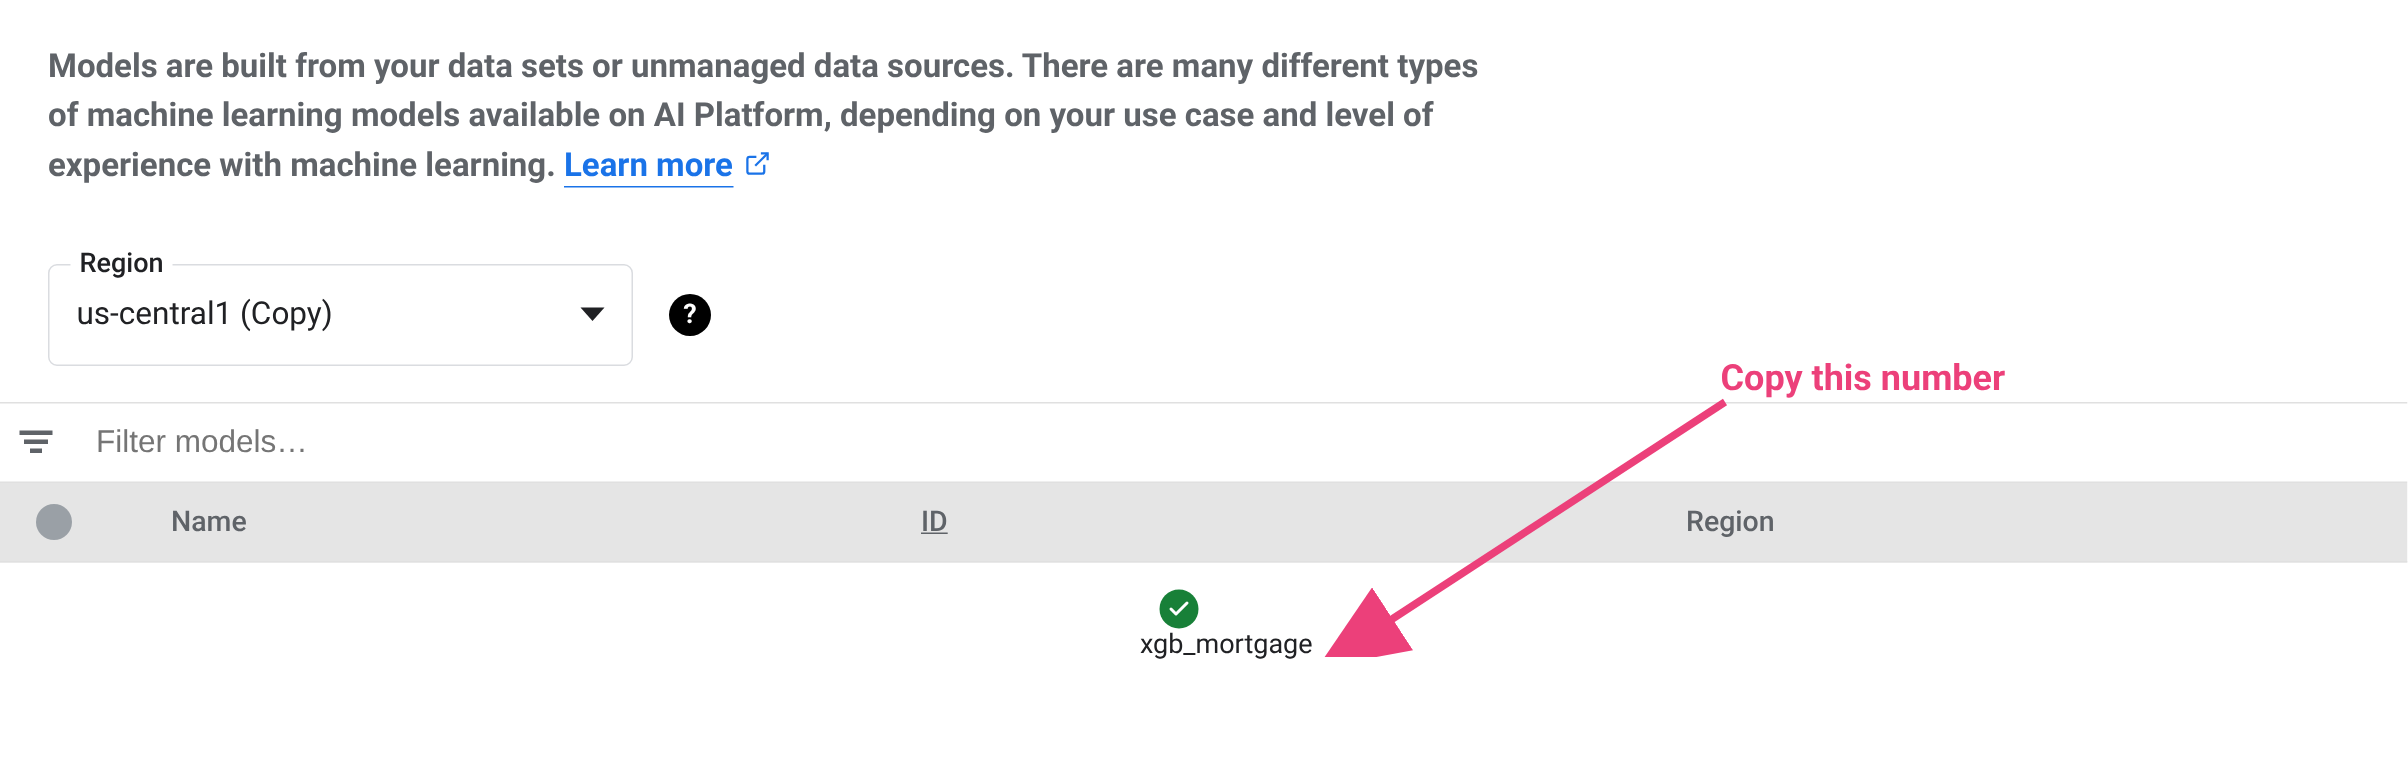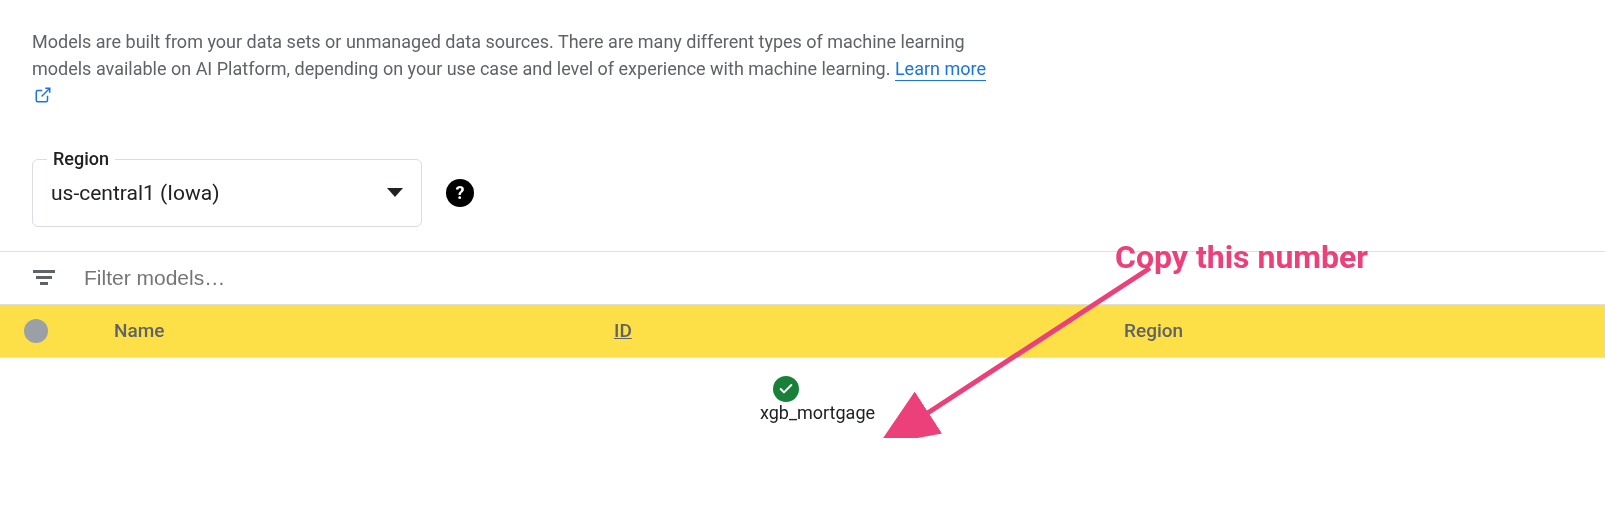--- a/index.html
+++ b/index.html
@@ -14,25 +14,25 @@
       font-size: 14px;
     }
     .container {
       width: 1605px;
       position: relative;
     }
     .intro-section {
       padding: 28px 32px 20px 32px;
     }
     .intro-text {
-      font-size: 18px;
+      font-size: 22px;
       line-height: 1.5;
       color: #5f6368;
       max-width: 960px;
-      font-weight: 400;
+      font-weight: 700;
     }
     .learn-more-link {
       color: #1a73e8;
       text-decoration: none;
       border-bottom: 1px solid #1a73e8;
       padding-bottom: 1px;
     }
     .external-icon {
       display: inline-block;
       vertical-align: middle;
@@ -91,21 +91,21 @@
       align-items: center;
       justify-content: center;
       font-size: 18px;
       font-weight: bold;
     }
     .filter-row {
       border-top: 1px solid #e0e0e0;
       border-bottom: 1px solid #e0e0e0;
       display: flex;
       align-items: center;
-      padding: 14px 32px;
+      padding: 14px 12px;
       gap: 28px;
     }
     .filter-icon {
       width: 24px;
       display: flex;
       flex-direction: column;
       gap: 3px;
       align-items: center;
     }
     .filter-icon div {
@@ -119,21 +119,21 @@
       border: none;
       outline: none;
       font-size: 21px;
       color: #9aa0a6;
       flex: 1;
       background: transparent;
     }
     .table-header {
       display: flex;
       align-items: center;
-      background: #fde047;
+      background: #e5e5e5;
       border-bottom: 1px solid #e0e0e0;
       padding: 14px 24px;
       font-size: 19px;
       color: #5f6368;
       font-weight: 500;
       justify-content: center;
     }
     .table-row {
       display: flex;
       align-items: center;
@@ -175,22 +175,22 @@
     }
     .annotation-arrow {
       position: absolute;
       top: 258px;
       left: 880px;
       pointer-events: none;
     }
     .annotation-text {
       position: absolute;
       top: 238px;
-      left: 1115px;
-      font-size: 32px;
+      left: 1147px;
+      font-size: 24px;
       font-weight: 700;
       color: #ec407a;
       pointer-events: none;
     }
   </style>
 </head>
 <body>
 
 <div class="container">
   <div class="intro-section">
@@ -203,21 +203,21 @@
           <polyline points="15 3 21 3 21 9"></polyline>
           <line x1="10" y1="14" x2="21" y2="3"></line>
         </svg>
       </span>
     </p>
   </div>
 
   <div class="region-row">
     <div class="region-select">
       <span class="region-label">Region</span>
-      <span class="region-value">us-central1 (Iowa)</span>
+      <span class="region-value">us-central1 (Copy)</span>
       <span class="dropdown-arrow"></span>
     </div>
     <div class="help-icon-wrap">
       <div class="help-circle">?</div>
     </div>
   </div>
 
   <div class="filter-row">
     <div class="filter-icon">
       <div></div>

